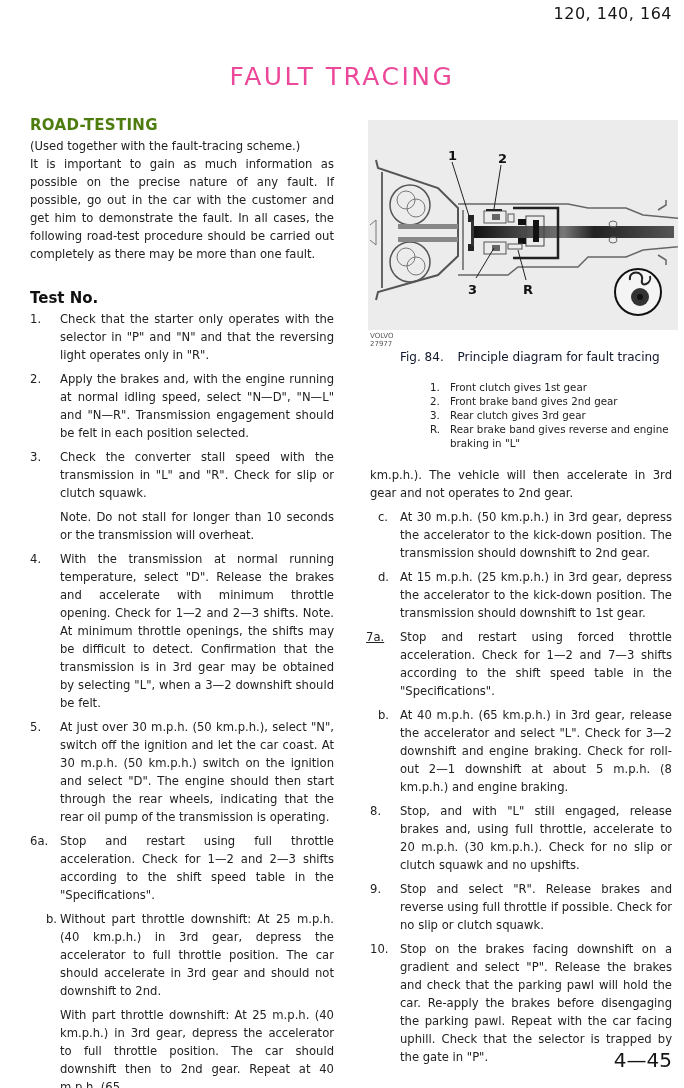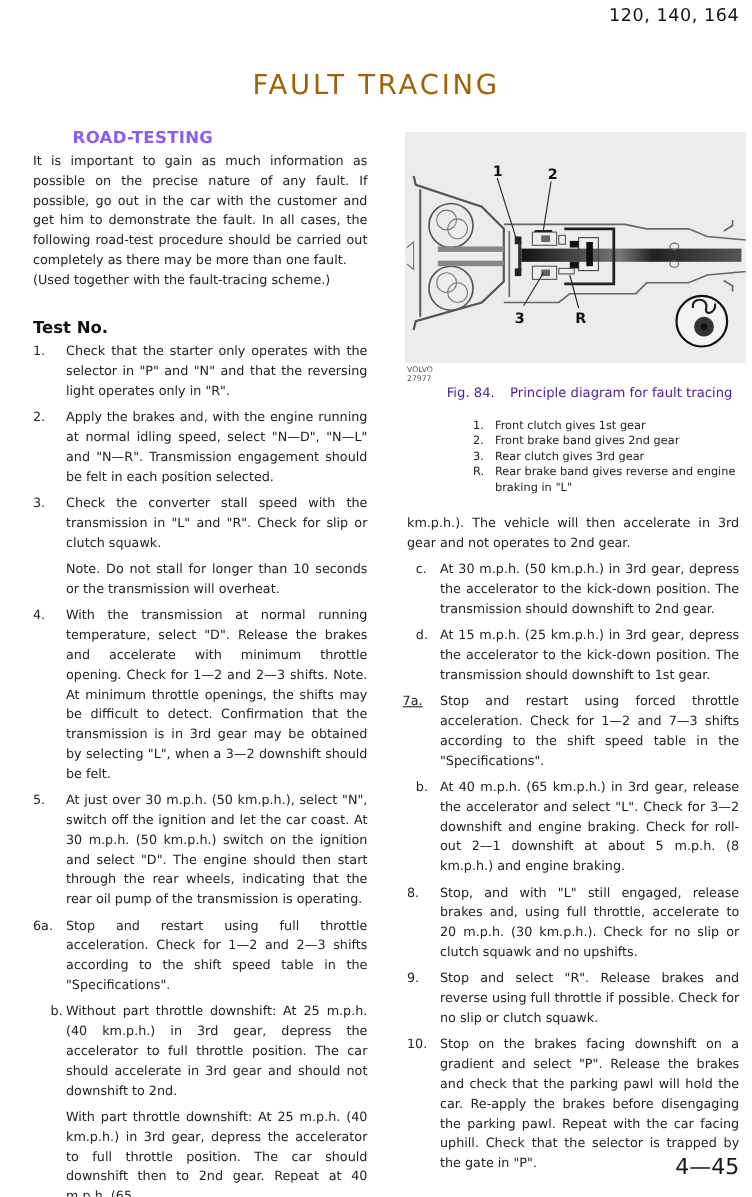--- a/index.html
+++ b/index.html
@@ -1,62 +1,62 @@
 <!DOCTYPE html>
 <html><head>
 <meta charset="utf-8">
 <style>
   * { box-sizing: border-box; margin: 0; padding: 0; }
   html, body { width: 684px; height: 1088px; background: #ffffff; overflow: hidden; }
   body { position: relative; font-family: "DejaVu Sans", sans-serif; color: #1a1a1a; }
 
   .model-nums { position: absolute; right: 12px; top: 4px; font-size: 16px; letter-spacing: 0.5px; color: #151515; }
-  .page-title { position: absolute; left: 0; width: 684px; top: 62px; text-align: center; font-size: 25px; letter-spacing: 2.5px; color: #a16207; }
+  .page-title { position: absolute; left: 0; width: 684px; top: 62px; text-align: center; font-size: 25px; letter-spacing: 2.5px; color: #ec4899; }
 
   .col-left { position: absolute; left: 30px; top: 116px; width: 304px; }
   .col-right { position: absolute; left: 370px; top: 120px; width: 302px; }
 
-  .sec-heading { font-weight: bold; font-size: 15px; letter-spacing: 0.3px; color: #8b5cf6; margin-bottom: 3px; margin-left: 36px; }
+  .sec-heading { font-weight: bold; font-size: 15px; letter-spacing: 0.3px; color: #4d7c0f; margin-bottom: 3px; }
   .intro { font-size: 11.6px; line-height: 18px; text-align: justify; color: #222; }
   .intro p { margin: 0; }
 
   .test-heading { font-weight: bold; font-size: 15px; margin-top: 26px; margin-bottom: 3px; color: #111; }
 
   .item { position: relative; font-size: 11.6px; line-height: 18px; text-align: justify; color: #222; margin-bottom: 6px; }
   .item .num { position: absolute; left: 0; top: 0; width: 28px; text-align: left; }
   .item .body { margin-left: 30px; }
   .item .body p + p { margin-top: 6px; }
   .item.sub .num { left: 8px; }
   .item.sub-b .num { left: 16px; }
   .item.sub-b .body { margin-left: 30px; }
   .cont { font-size: 11.6px; line-height: 18px; text-align: justify; color: #222; margin-left: 30px; margin-bottom: 6px; }
 
   .figure { position: relative; width: 310px; height: 210px; background: #ececec; margin-left: -2px; }
   .figure svg { display: block; }
   .volvo-tag { text-align: left; font-size: 7px; line-height: 8px; color: #555; margin-top: 2px; margin-right: 2px; }
-  .fig-caption { font-size: 12px; margin-top: 2px; margin-left: 30px; color: #4c1d95; text-align: center; }
+  .fig-caption { font-size: 12px; margin-top: 2px; margin-left: 30px; color: #0f172a; }
   .fig-caption .fig-no { margin-right: 10px; }
   .legend { margin: 16px 0 16px 60px; font-size: 10.3px; line-height: 14px; color: #222; }
   .legend-row { display: flex; }
   .legend-row .k { width: 20px; }
   .legend-row .v { flex: 1; }
 
   .page-num { position: absolute; right: 12px; bottom: 16px; font-size: 20px; color: #151515; }
 </style>
 </head>
 <body>
 
 <div class="model-nums">120, 140, 164</div>
 <div class="page-title">FAULT TRACING</div>
 
 <div class="col-left">
   <div class="sec-heading">ROAD-TESTING</div>
   <div class="intro">
+    <p>(Used together with the fault-tracing scheme.)</p>
     <p>It is important to gain as much information as possible on the precise nature of any fault. If possible, go out in the car with the customer and get him to demonstrate the fault. In all cases, the following road-test procedure should be carried out completely as there may be more than one fault.</p>
-    <p>(Used together with the fault-tracing scheme.)</p>
   </div>
 
   <div class="test-heading">Test No.</div>
 
   <div class="item">
     <span class="num">1.</span>
     <div class="body">
         <p>Check that the starter only operates with the selector in "P" and "N" and that the reversing light operates only in "R".</p>
       </div>
   </div>

